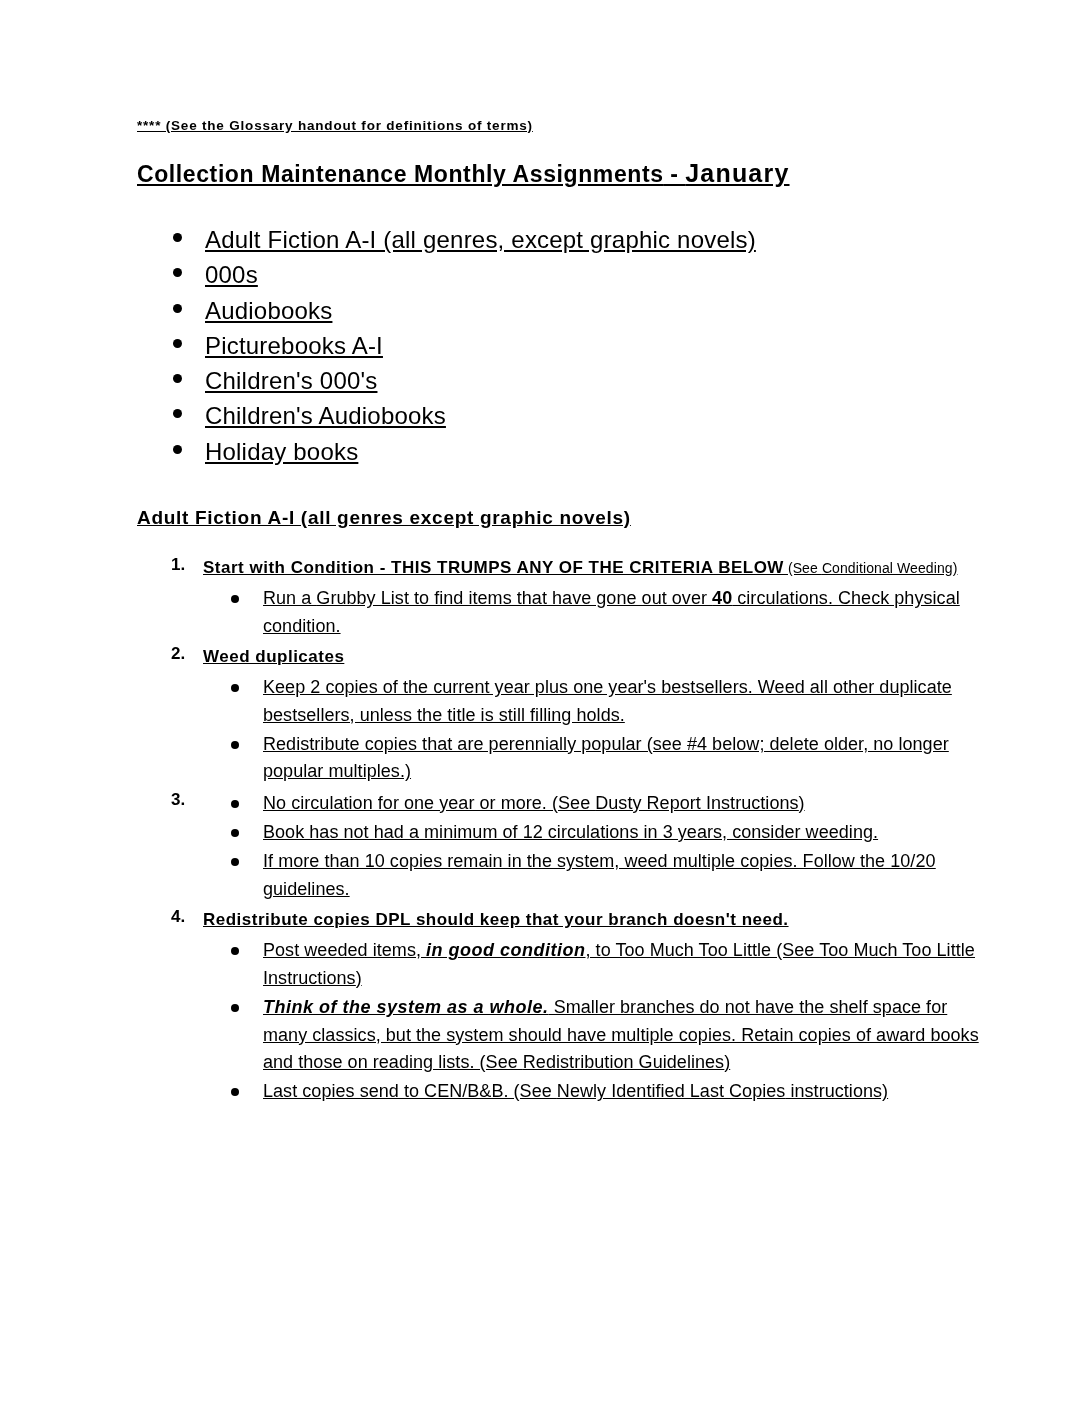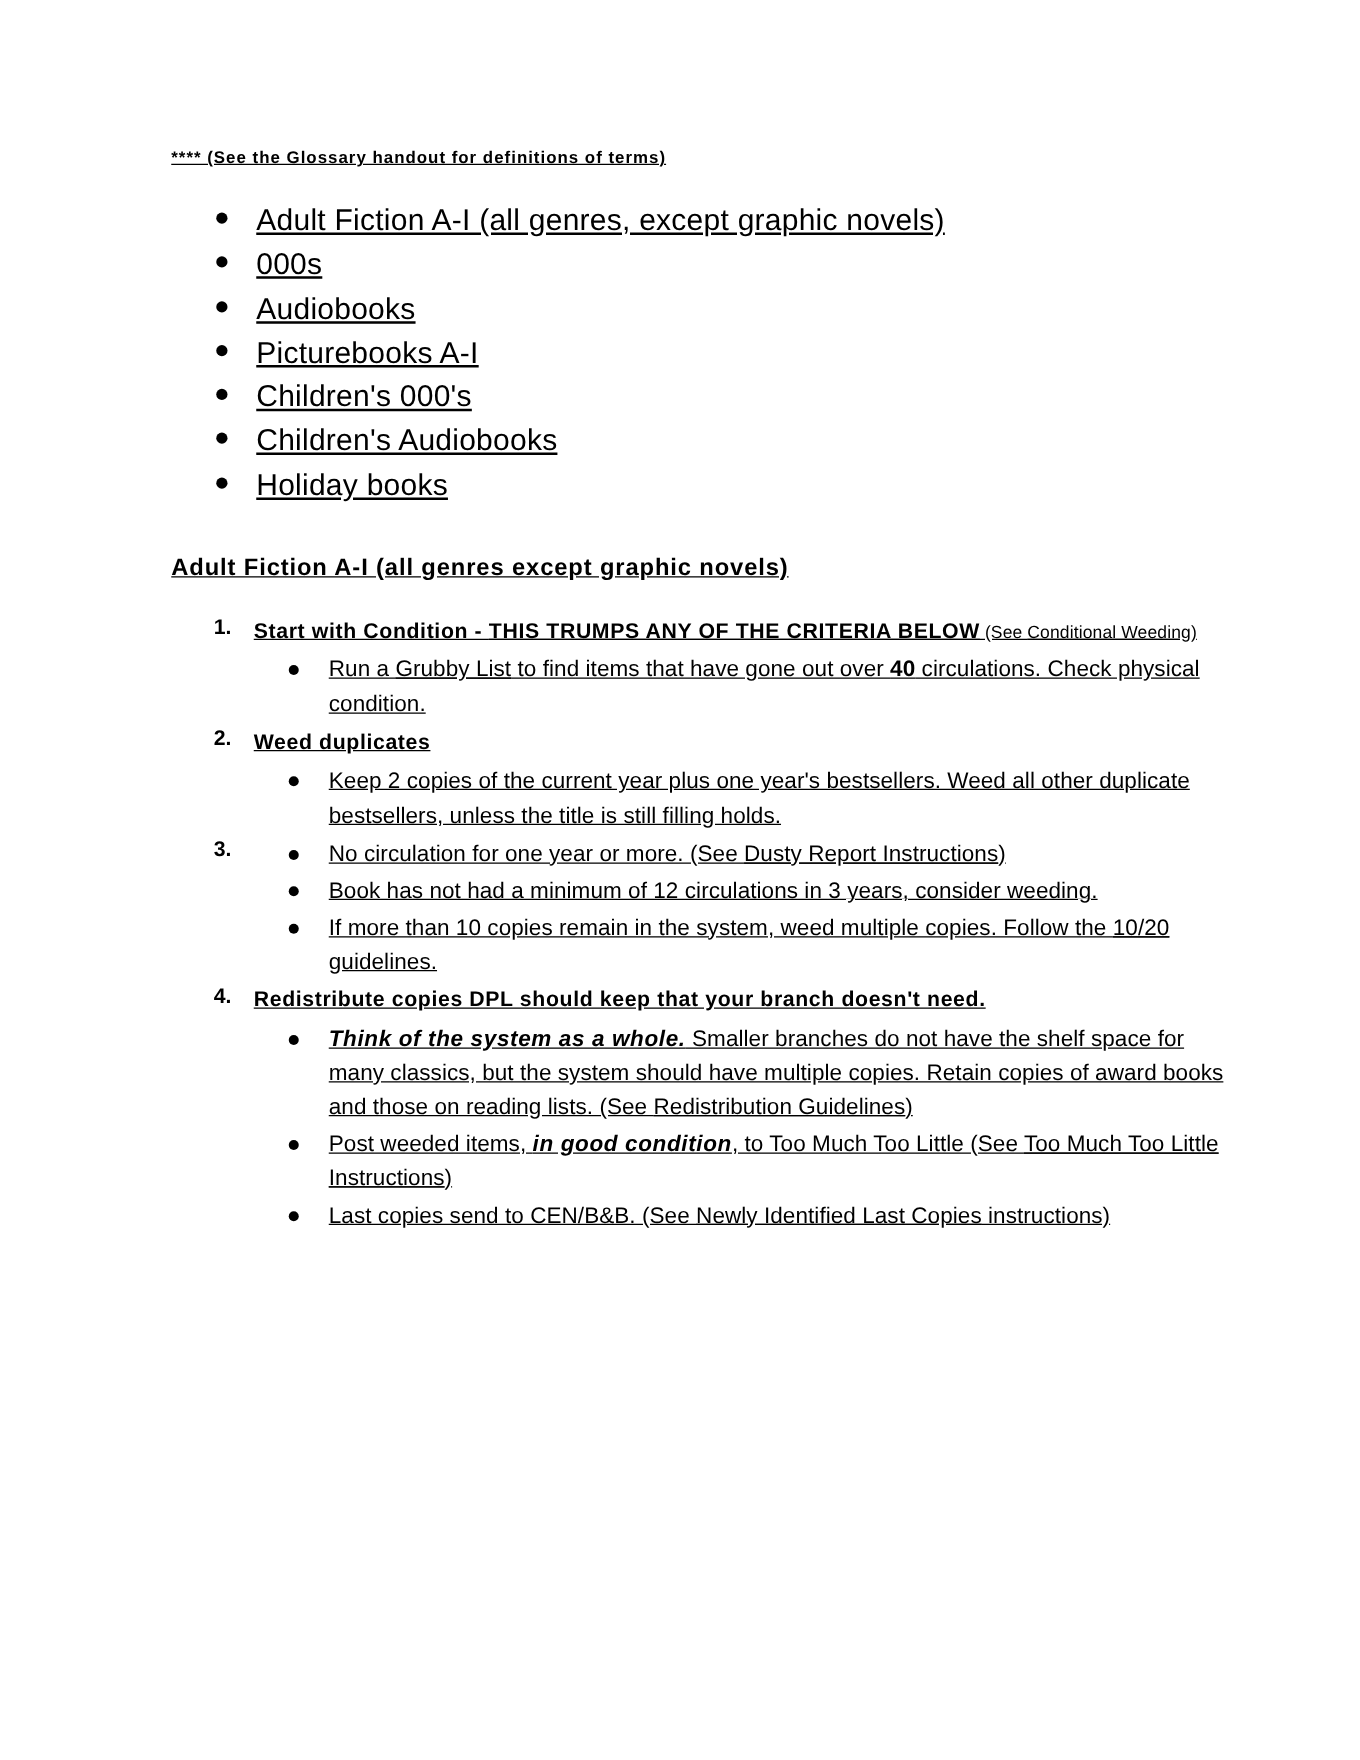--- a/index.html
+++ b/index.html
@@ -153,20 +153,21 @@
   }
 </style>
 </head>
 <body>
 
 <div class="page">
   <div class="content">
 
     <div class="glossary-note">**** (See the Glossary handout for definitions of terms)</div>
 
+    <div class="doc-title"><span class="underlined">Collection Maintenance Monthly Assignments</span><span> - </span><span class="month">January</span></div>
 
     <ul class="top-list">
       <li>Adult Fiction A-I (all genres, except graphic novels)</li>
       <li>000s</li>
       <li>Audiobooks</li>
       <li>Picturebooks A-I</li>
       <li>Children's 000's</li>
       <li>Children's Audiobooks</li>
       <li>Holiday books</li>
     </ul>
@@ -179,36 +180,37 @@
         <div class="num-head"><span>Start with Condition - </span><span class="u">THIS TRUMPS ANY OF THE CRITERIA BELOW</span><span class="normal"> (See </span><span class="normal u">Conditional Weeding</span><span class="normal">)</span></div>
         <ul class="sub-list gap-after">
           <li><span>Run a </span><span class="u">Grubby List</span><span> to find items that have gone out over </span><span class="b">40</span><span> circulations.  Check physical condition.</span></li>
         </ul>
       </li>
 
       <li>
         <div class="num-head">Weed duplicates</div>
         <ul class="sub-list gap-after">
           <li>Keep 2 copies of the current year plus one year's bestsellers.  Weed all other duplicate bestsellers, unless the title is still filling holds.</li>
+          <li>Redistribute copies that are perennially popular (see #4 below; delete older, no longer popular multiples.)</li>
         </ul>
       </li>
 
       <li>
         <ul class="sub-list gap-after-sm">
           <li><span>No circulation for one year or more.  (See </span><span class="u">Dusty Report Instructions</span><span>)</span></li>
           <li><span>Book has not had a minimum of 12 circulations in 3 years, consider weeding.</span></li>
           <li><span>If more than 10 copies remain in the system, weed multiple copies. Follow the </span><span class="u">10/20</span><span> guidelines.</span></li>
         </ul>
       </li>
 
       <li>
         <div class="num-head">Redistribute copies DPL should keep that your branch doesn't need.</div>
         <ul class="sub-list">
+          <li><span>Post weeded items, </span><span class="bi">in good condition</span><span>, to Too Much Too Little (See </span><span class="u">Too Much Too Little Instructions</span><span>)</span></li>
           <li><span class="bi">Think of the system as a whole.</span><span>  Smaller branches do not have the shelf space for many classics, but the system should have multiple copies.  Retain copies of award books and those on reading lists.  (See </span><span class="u">Redistribution Guidelines</span><span>)</span></li>
-          <li><span>Post weeded items, </span><span class="bi">in good condition</span><span>, to Too Much Too Little (See </span><span class="u">Too Much Too Little Instructions</span><span>)</span></li>
           <li><span>Last copies send to CEN/B&amp;B.  (See </span><span class="u">Newly Identified Last Copies</span><span> instructions)</span></li>
         </ul>
       </li>
 
     </ol>
 
   </div>
 </div>
 
 </body></html>

